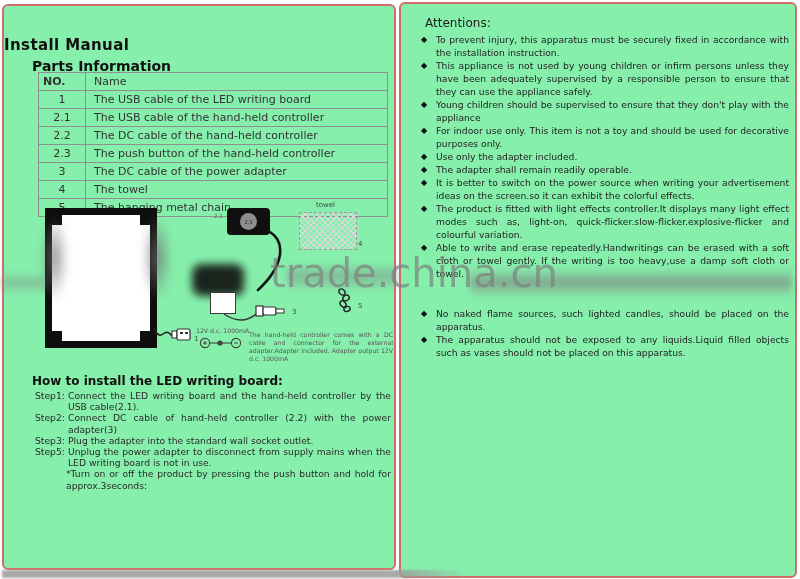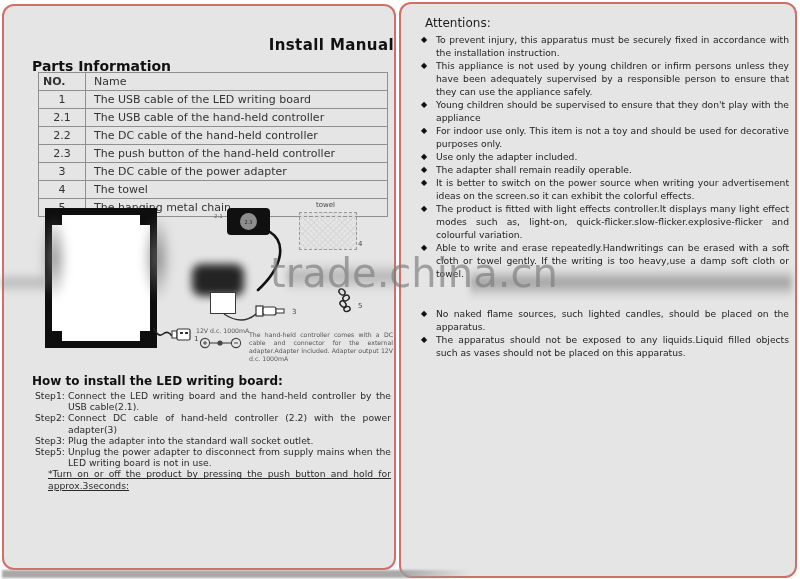--- a/index.html
+++ b/index.html
@@ -2,26 +2,26 @@
 <html><head>
 <meta charset="utf-8">
 <style>
   html,body{margin:0;padding:0;}
   body{
     width:800px;height:579px;position:relative;overflow:hidden;
     background:#ffffff;color:#222;
     font-family:"DejaVu Sans","Liberation Sans",sans-serif;
     -webkit-font-smoothing:antialiased;
   }
-  .page{position:absolute;background:#e5e5e5;border:2px solid #cf6f68;border-radius:12px;}
+  .page{position:absolute;background:#86efac;border:2px solid #cf6f68;border-radius:6px;}
   #left-page{left:2px;top:4px;width:390px;height:562px;}
   #right-page{left:399px;top:2px;width:394px;height:572px;}
 
   
-  .lp-title{position:absolute;top:30px;left:0;width:100%;text-align:right;
+  .lp-title{position:absolute;top:30px;left:0;width:100%;text-align:left;
     font-size:15px;font-weight:bold;color:#111;letter-spacing:.4px;}
   .lp-parts{position:absolute;top:52px;left:28px;font-size:14px;font-weight:bold;color:#111;}
   table.parts{position:absolute;top:66px;left:34px;width:350px;border-collapse:collapse;
     font-size:11px;color:#333;}
   table.parts th,table.parts td{border:1px solid #8f8f8f;padding:2px 4px;height:12.2px;}
   table.parts th{font-weight:normal;text-align:left;}
   table.parts th.no{font-weight:bold;}
   .col-no{width:38px;text-align:center;}
   table.parts td.name,table.parts th.name{padding-left:8px;}
 
@@ -46,21 +46,21 @@
       repeating-linear-gradient(-45deg,#d9d9d9 0 1px,transparent 1px 4px);}
   .rating{position:absolute;left:192px;top:131px;font-size:6.2px;color:#555;}
   .note{position:absolute;left:245px;top:135px;width:144px;font-size:6.2px;line-height:8px;color:#555;text-align:justify;}
   svg.lineart{position:absolute;overflow:visible;}
 
   .lp-install{position:absolute;top:368px;left:28px;font-size:12px;font-weight:bold;color:#111;}
   .steps{position:absolute;top:384px;left:31px;width:356px;font-size:9.2px;line-height:11.2px;color:#2a2a2a;}
   .step{display:flex;}
   .step-label{width:33px;flex:none;}
   .step-text{flex:1;text-align:justify;}
-  .step-note{margin-left:13px;text-align:justify;text-decoration:underline;}
+  .step-note{margin-left:31px;text-align:justify;}
 
   
   .rp-head{position:absolute;top:12px;left:24px;font-size:12px;color:#1d1d1d;}
   .bullets{position:absolute;top:29px;left:20px;width:368px;list-style:none;margin:0;padding:0;
     font-size:9.2px;line-height:13px;color:#232323;}
   .bullets li{display:flex;}
   .diamond{width:9px;flex:none;font-size:8px;line-height:13px;margin-right:6px;color:#111;}
   .btext{flex:1;text-align:justify;}
   li.gap{margin-top:27px;}
 

